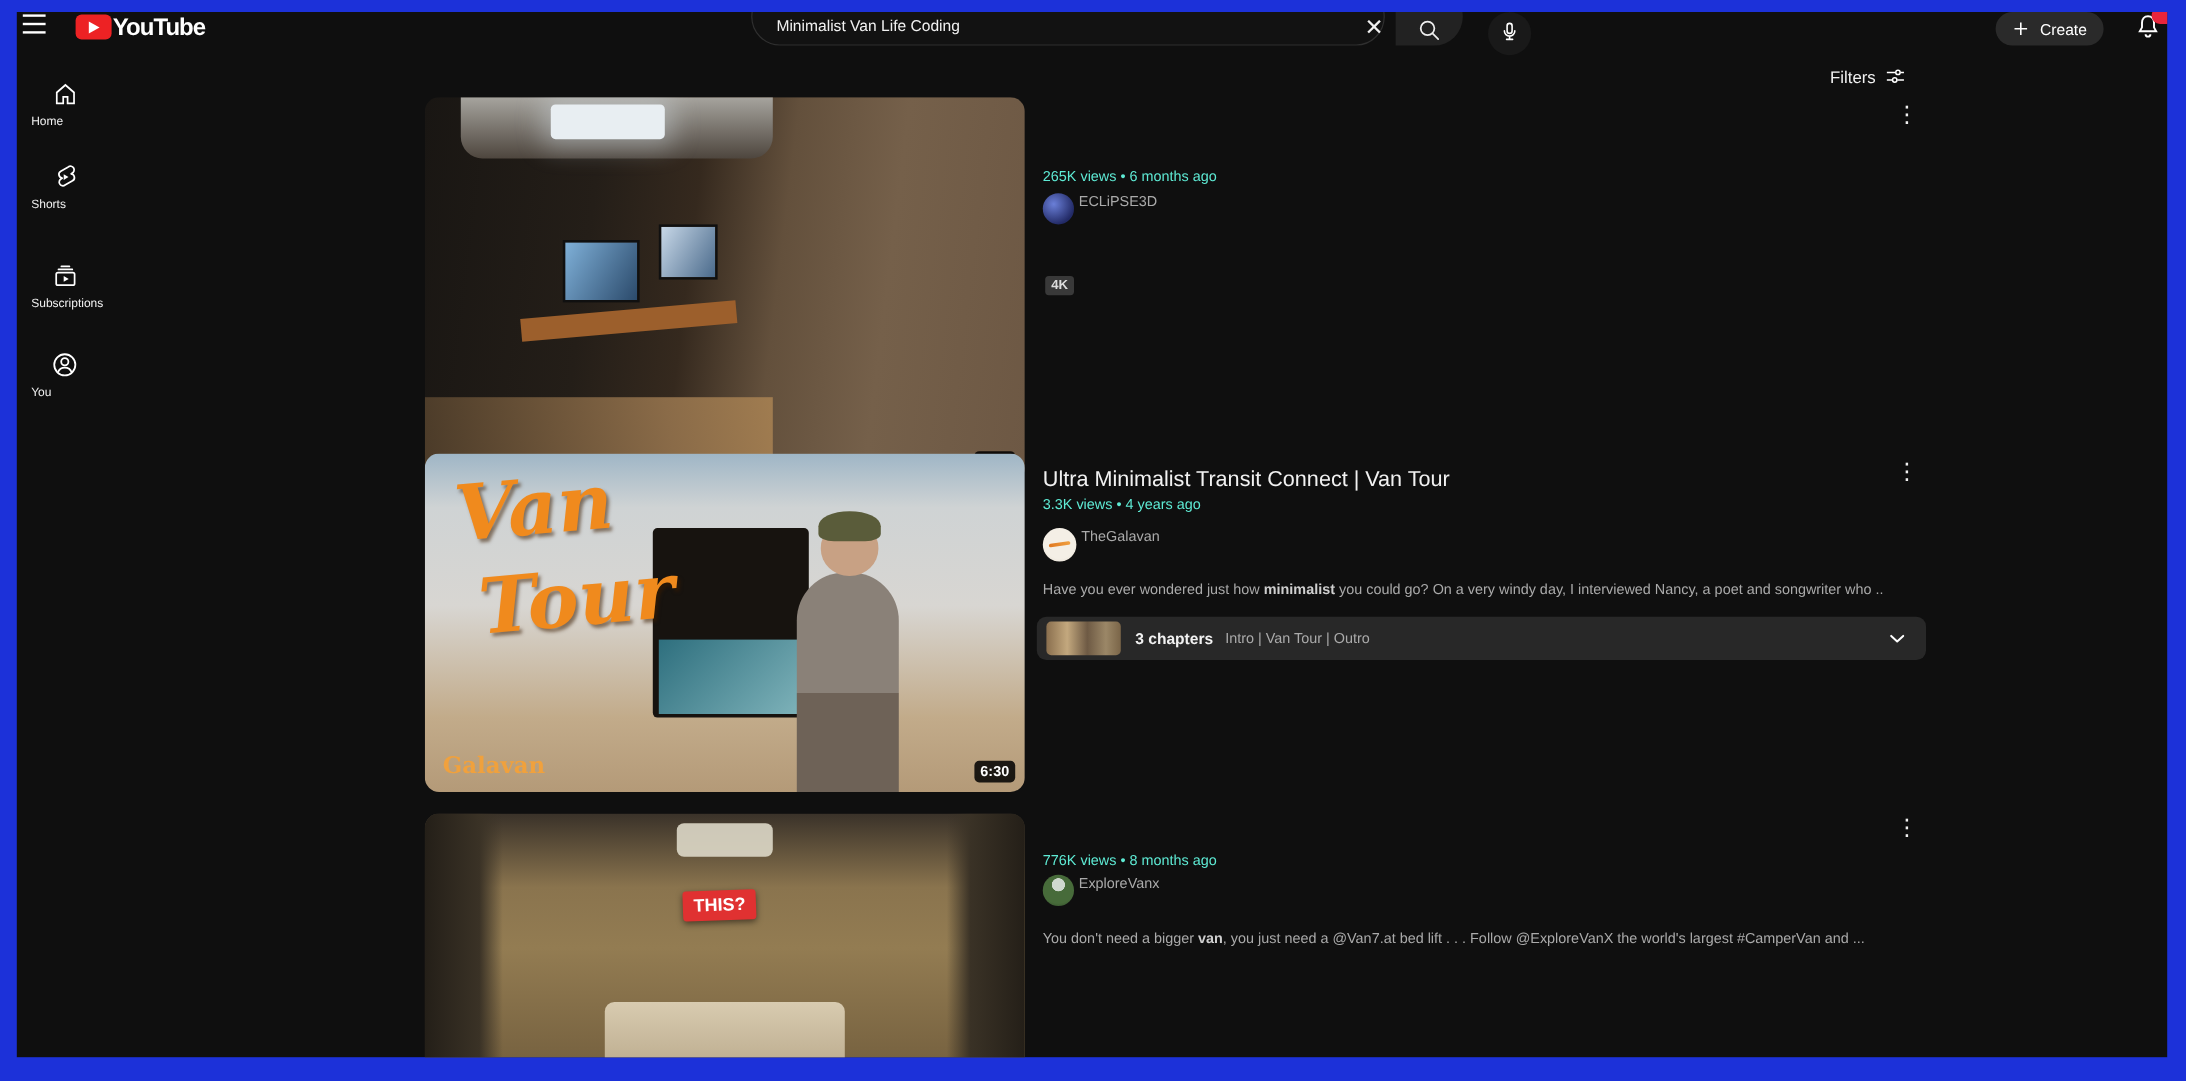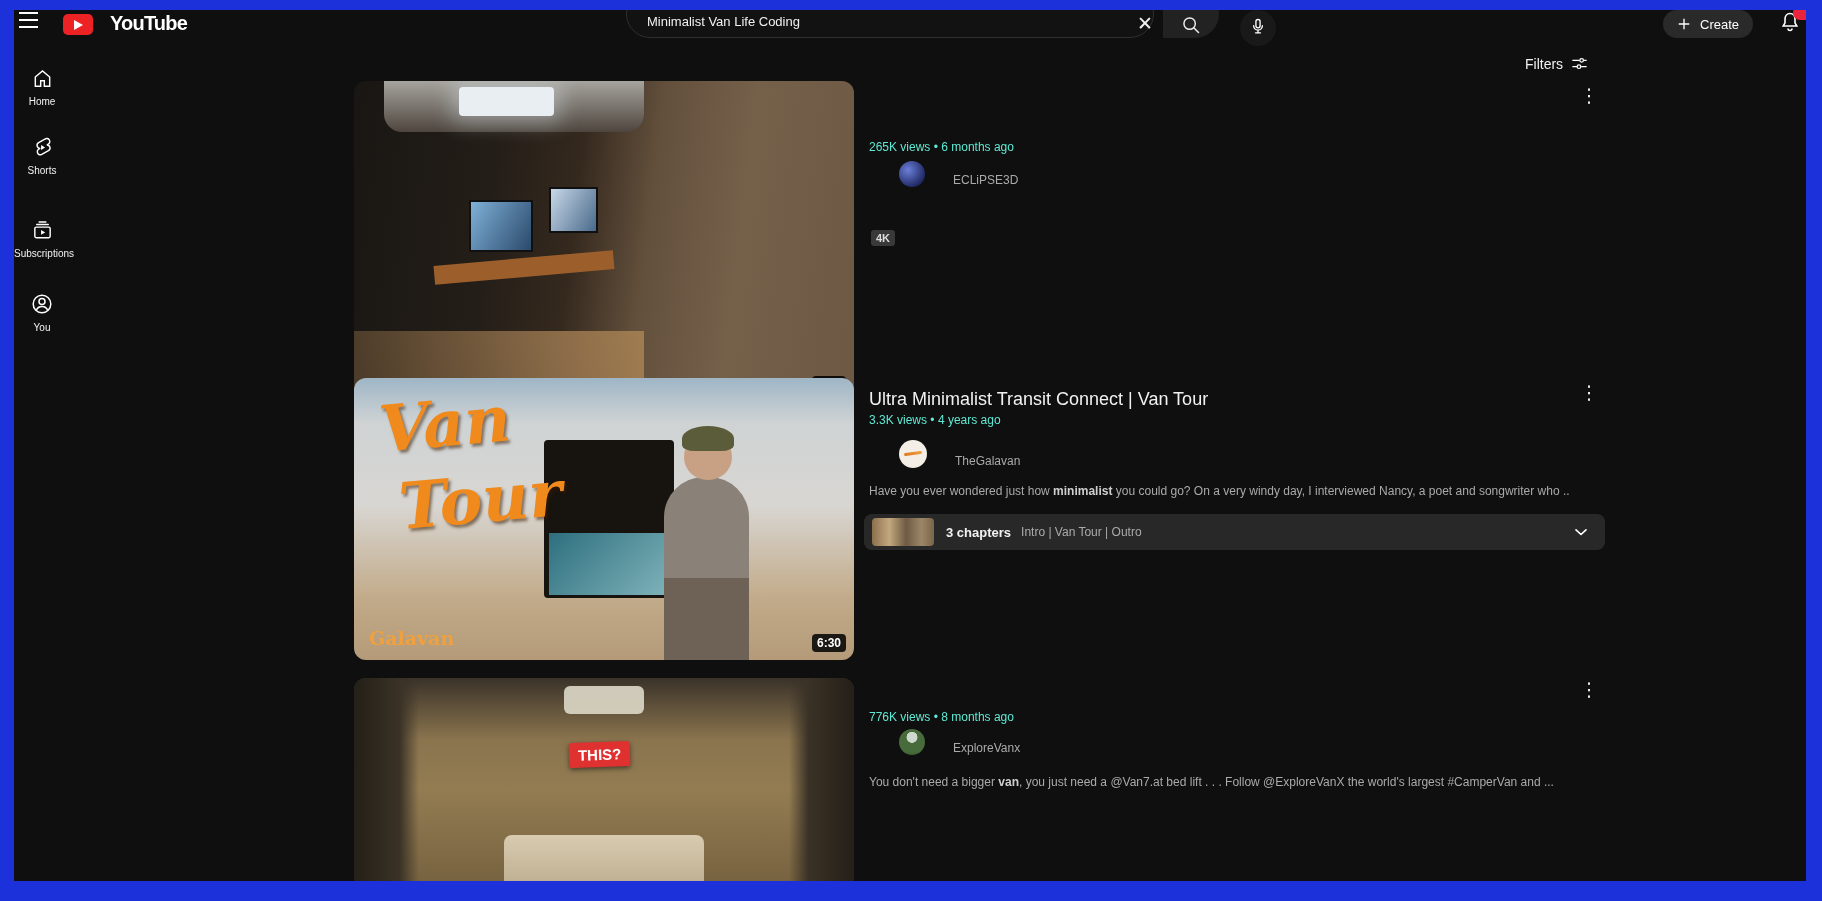--- a/index.html
+++ b/index.html
@@ -4,55 +4,55 @@
 <style>
   html,body{margin:0;padding:0}
   body{width:1822px;height:901px;position:relative;overflow:hidden;
        background:#1c31d9;font-family:"Liberation Sans",sans-serif;}
   .page{position:absolute;left:14px;top:10px;width:1792px;height:871px;
         background:#0f0f0f;overflow:hidden;color:#f1f1f1;}
   .abs{position:absolute;}
   
   .hamburger{left:5px;top:2px;width:20px;height:16px;cursor:pointer}
   .hamburger div{width:19px;height:2px;background:#fff;margin-bottom:5px}
-  .logo{left:49px;top:2px;display:flex;align-items:flex-end;gap:17px;cursor:pointer}
+  .logo{left:49px;top:2px;display:flex;align-items:flex-start;gap:1px;cursor:pointer}
   .logo-box{width:30px;height:21px;background:#ed2224;border-radius:5px;position:relative}
   .logo-box::after{content:"";position:absolute;left:11px;top:5.5px;border-left:9px solid #fff;
         border-top:5px solid transparent;border-bottom:5px solid transparent}
   .logo-text{font-size:20px;font-weight:700;letter-spacing:-0.8px;color:#fff}
   .search-box{left:612px;top:-20px;width:528px;height:48px;background:#121212;
         border:1px solid #2f2f2f;border-radius:24px;box-sizing:border-box}
   .search-input{position:absolute;left:18px;top:22px;width:430px;background:transparent;border:none;
         outline:none;color:#f1f1f1;font-size:13px;font-family:"Liberation Sans",sans-serif}
   .x-btn{left:1119px;top:2px;width:24px;height:24px;font-size:19px;color:#f1f1f1;
         text-align:center;line-height:24px;cursor:pointer}
   .search-btn{left:1149px;top:-20px;width:56px;height:48px;background:#222;
         border-radius:0 24px 24px 0;cursor:pointer}
   .search-btn svg{position:absolute;left:17px;top:24px}
   .mic-btn{left:1226px;top:0;width:36px;height:36px;border-radius:50%;background:#191919;cursor:pointer}
   .mic-btn svg{position:absolute;left:8px;top:7px}
   .create-btn{left:1649px;top:0;height:28px;padding:0 14px 0 12px;background:#2a2a2a;border-radius:14px;
         display:flex;align-items:center;gap:7px;font-size:13px;color:#fff;cursor:pointer}
   .bell{left:1764px;top:0;width:26px;height:24px;cursor:pointer}
   .bell-badge{left:1779px;top:-4px;width:21px;height:14px;background:#e8253c;border-radius:8px}
   
-  .side-item{left:0;width:56px;text-align:center;cursor:pointer}
+  .side-item{left:12px;width:56px;text-align:left;cursor:pointer}
   .side-item svg{display:block;margin:0 auto}
   .side-label{font-size:10px;color:#f1f1f1;margin-top:6px;white-space:nowrap}
   
   .filters-label{left:1511px;top:46px;font-size:14px;color:#f1f1f1;cursor:pointer}
   .filters-icon{left:1556px;top:44px;cursor:pointer}
   
   .thumb{left:340px;width:500px;border-radius:12px;overflow:hidden;cursor:pointer}
   .thumb .abs{position:absolute}
   .duration{position:absolute;right:8px;bottom:8px;background:rgba(0,0,0,.85);color:#fff;
         font-size:12px;font-weight:700;padding:2px 5px;border-radius:4px}
   .title{left:855px;width:700px;font-size:18px;line-height:27px;color:#f1f1f1;cursor:pointer}
   .meta{left:855px;font-size:12px;color:#5eead4}
-  .channel{left:885px;display:flex;align-items:flex-end;gap:28px;cursor:pointer}
+  .channel{left:855px;display:flex;align-items:flex-start;gap:4px;cursor:pointer}
   .avatar{border-radius:50%}
   .channel-name{font-size:12px;color:#aaa}
   .desc{left:855px;width:700px;font-size:12px;color:#aaa;white-space:nowrap;overflow:hidden}
   .desc .bold{font-weight:700;color:#cfcfcf}
   .q-badge{left:857px;top:220px;background:#393939;color:#dcdcdc;font-size:11px;
         font-weight:700;padding:2px 5px;border-radius:3px}
   .dots{left:1563px;width:24px;text-align:center;font-size:19px;color:#f1f1f1;cursor:pointer}
   
   .chapters{left:850px;top:504px;width:741px;height:36px;background:#282828;border-radius:8px;
         display:flex;align-items:center;padding-left:8px;box-sizing:border-box;cursor:pointer}

